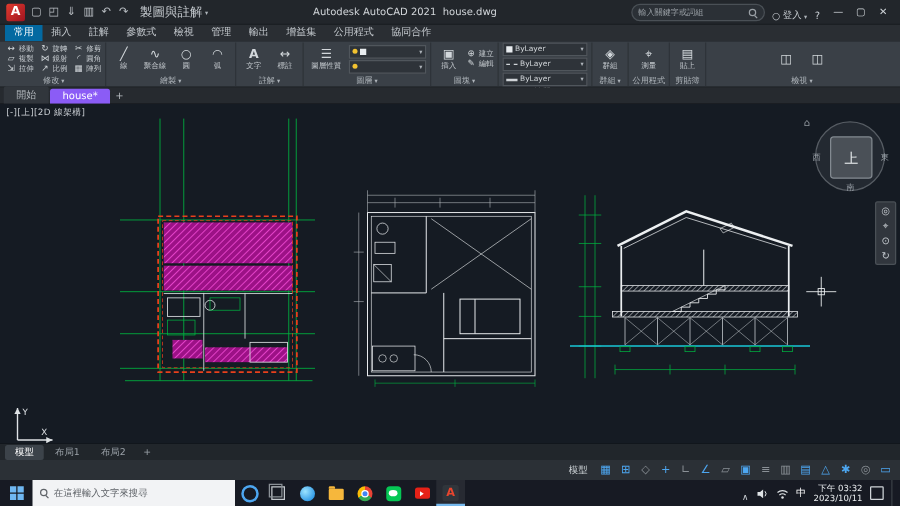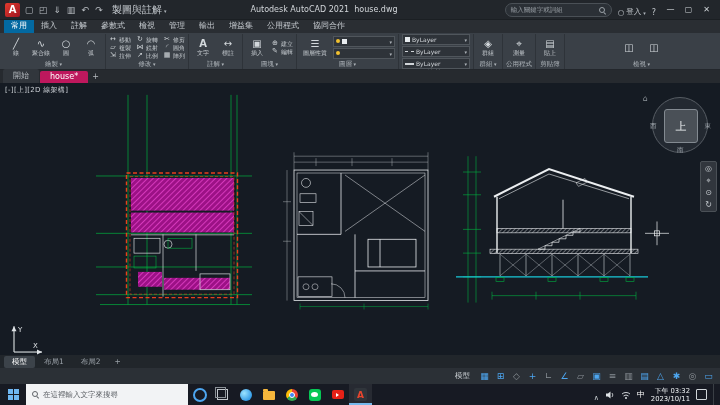--- a/index.html
+++ b/index.html
@@ -69,21 +69,21 @@
   .g-edit::before{content:"✎"} .g-group::before{content:"◈"} .g-measure::before{content:"⌖"}
   .g-paste::before{content:"▤"} .g-view::before{content:"◫"}
   .g-new::before{content:"▢"} .g-open::before{content:"◰"} .g-save::before{content:"⇓"}
   .g-print::before{content:"▥"} .g-undo::before{content:"↶"} .g-redo::before{content:"↷"}
   .g-help::before{content:"?"} .g-user::before{content:"○"} .g-home::before{content:"⌂"}
   .w-min::before{content:"—"} .w-max::before{content:"▢"} .w-close::before{content:"✕"}
 
   
   .ftabs{height:13px;background:#262a2f;display:flex;align-items:flex-end;padding-left:3px;font-size:8px}
   .ftab{padding:1px 10px 2px;background:#31363c;color:#b6bbc0;margin-right:1px;border-radius:2px 2px 0 0;white-space:nowrap}
-  .ftab.active{background:#be185d;color:#fff}
+  .ftab.active{background:#8b5cf6;color:#fff}
   .fplus{width:13px;text-align:center;color:#b6bbc0;padding-bottom:2px}
 
   
   .canvas{position:relative;flex:1;background:#151b23;overflow:hidden}
   .canvas svg.draw{position:absolute;left:0;top:0;width:100%;height:100%}
   .vplabel{position:absolute;top:2px;left:5px;font-size:7px;color:#c9ced3;letter-spacing:.3px}
   .viewcube{position:absolute;top:14px;right:12px;width:56px;height:56px}
   .vc-ring{position:absolute;inset:0;border-radius:50%;border:1px solid #565c63;background:rgba(64,70,77,.35)}
   .vc-face{position:absolute;left:12px;top:12px;width:32px;height:32px;background:#4a5057;border:1px solid #838a91;
            border-radius:3px;display:flex;align-items:center;justify-content:center;font-size:11px;color:#eceff1}
@@ -197,20 +197,64 @@
     <div class="rtab">管理</div>
     <div class="rtab">輸出</div>
     <div class="rtab">增益集</div>
     <div class="rtab">公用程式</div>
     <div class="rtab">協同合作</div>
   </div>
 
   <div class="ribbon">
     <div class="panel">
       <div class="ptools">
+        <div class="minigrid">
+          <div class="mini">
+              <span class="ic g-move"></span>
+              <span>移動</span>
+            </div>
+          <div class="mini">
+              <span class="ic g-rotate"></span>
+              <span>旋轉</span>
+            </div>
+          <div class="mini">
+              <span class="ic g-trim"></span>
+              <span>修剪</span>
+            </div>
+          <div class="mini">
+              <span class="ic g-copy"></span>
+              <span>複製</span>
+            </div>
+          <div class="mini">
+              <span class="ic g-mirror"></span>
+              <span>鏡射</span>
+            </div>
+          <div class="mini">
+              <span class="ic g-fillet"></span>
+              <span>圓角</span>
+            </div>
+          <div class="mini">
+              <span class="ic g-stretch"></span>
+              <span>拉伸</span>
+            </div>
+          <div class="mini">
+              <span class="ic g-scale"></span>
+              <span>比例</span>
+            </div>
+          <div class="mini">
+              <span class="ic g-array"></span>
+              <span>陣列</span>
+            </div>
+        </div>
+      </div>
+      <div class="plabel has-caret">修改</div>
+    </div>
+
+    <div class="panel">
+      <div class="ptools">
         <div class="bigtool">
             <span class="ic g-line"></span>
             <span class="lb">線</span>
           </div>
         <div class="bigtool">
             <span class="ic g-pline"></span>
             <span class="lb">聚合線</span>
           </div>
         <div class="bigtool">
             <span class="ic g-circle"></span>
@@ -219,94 +263,30 @@
         <div class="bigtool">
             <span class="ic g-arc"></span>
             <span class="lb">弧</span>
           </div>
       </div>
       <div class="plabel has-caret">繪製</div>
     </div>
 
     <div class="panel">
       <div class="ptools">
-        <div class="minigrid">
-          <div class="mini">
-              <span class="ic g-move"></span>
-              <span>移動</span>
-            </div>
-          <div class="mini">
-              <span class="ic g-rotate"></span>
-              <span>旋轉</span>
-            </div>
-          <div class="mini">
-              <span class="ic g-trim"></span>
-              <span>修剪</span>
-            </div>
-          <div class="mini">
-              <span class="ic g-copy"></span>
-              <span>複製</span>
-            </div>
-          <div class="mini">
-              <span class="ic g-mirror"></span>
-              <span>鏡射</span>
-            </div>
-          <div class="mini">
-              <span class="ic g-fillet"></span>
-              <span>圓角</span>
-            </div>
-          <div class="mini">
-              <span class="ic g-stretch"></span>
-              <span>拉伸</span>
-            </div>
-          <div class="mini">
-              <span class="ic g-scale"></span>
-              <span>比例</span>
-            </div>
-          <div class="mini">
-              <span class="ic g-array"></span>
-              <span>陣列</span>
-            </div>
-        </div>
-      </div>
-      <div class="plabel has-caret">修改</div>
-    </div>
-
-    <div class="panel">
-      <div class="ptools">
         <div class="bigtool">
             <span class="ic g-text blueA"></span>
             <span class="lb">文字</span>
           </div>
         <div class="bigtool">
             <span class="ic g-dim"></span>
             <span class="lb">標註</span>
           </div>
       </div>
       <div class="plabel has-caret">註解</div>
-    </div>
-
-    <div class="panel">
-      <div class="ptools">
-        <div class="bigtool">
-            <span class="ic g-insert"></span>
-            <span class="lb">插入</span>
-          </div>
-        <div class="dropcol">
-          <div class="mini">
-              <span class="ic g-create"></span>
-              <span>建立</span>
-            </div>
-          <div class="mini">
-              <span class="ic g-edit"></span>
-              <span>編輯</span>
-            </div>
-        </div>
-      </div>
-      <div class="plabel has-caret">圖塊</div>
     </div>
 
     <div class="panel">
       <div class="ptools">
         <div class="bigtool" style="width:30px">
             <span class="ic g-layers"></span>
             <span class="lb">圖層性質</span>
           </div>
         <div class="dropcol">
           <div class="drop" style="width:56px">
@@ -314,20 +294,40 @@
               <span class="sw"></span>
               <span class="caret mla"></span>
             </div>
           <div class="drop" style="width:56px">
               <span class="dotY"></span>
               <span class="caret mla"></span>
             </div>
         </div>
       </div>
       <div class="plabel has-caret">圖層</div>
+    </div>
+
+    <div class="panel">
+      <div class="ptools">
+        <div class="bigtool">
+            <span class="ic g-insert"></span>
+            <span class="lb">插入</span>
+          </div>
+        <div class="dropcol">
+          <div class="mini">
+              <span class="ic g-create"></span>
+              <span>建立</span>
+            </div>
+          <div class="mini">
+              <span class="ic g-edit"></span>
+              <span>編輯</span>
+            </div>
+        </div>
+      </div>
+      <div class="plabel has-caret">圖塊</div>
     </div>
 
     <div class="panel">
       <div class="ptools">
         <div class="dropcol">
           <div class="drop" style="width:62px">
               <span class="sw"></span>
               <span>ByLayer</span>
               <span class="caret mla"></span>
             </div>

